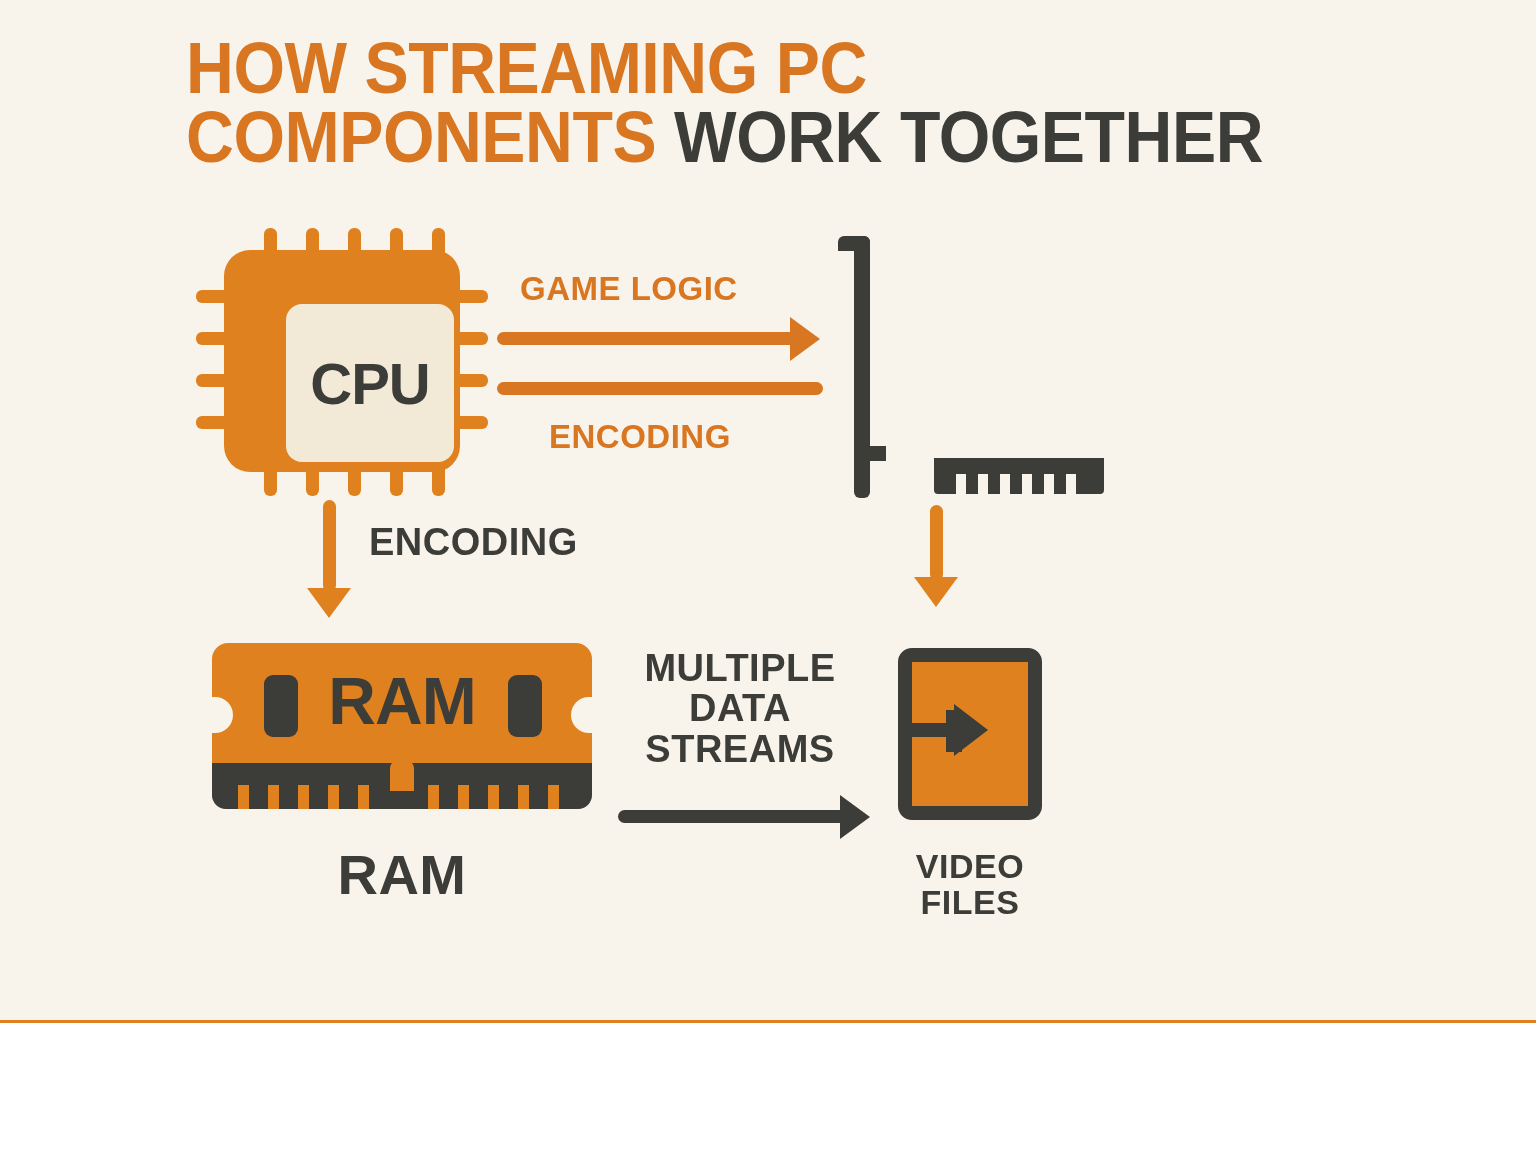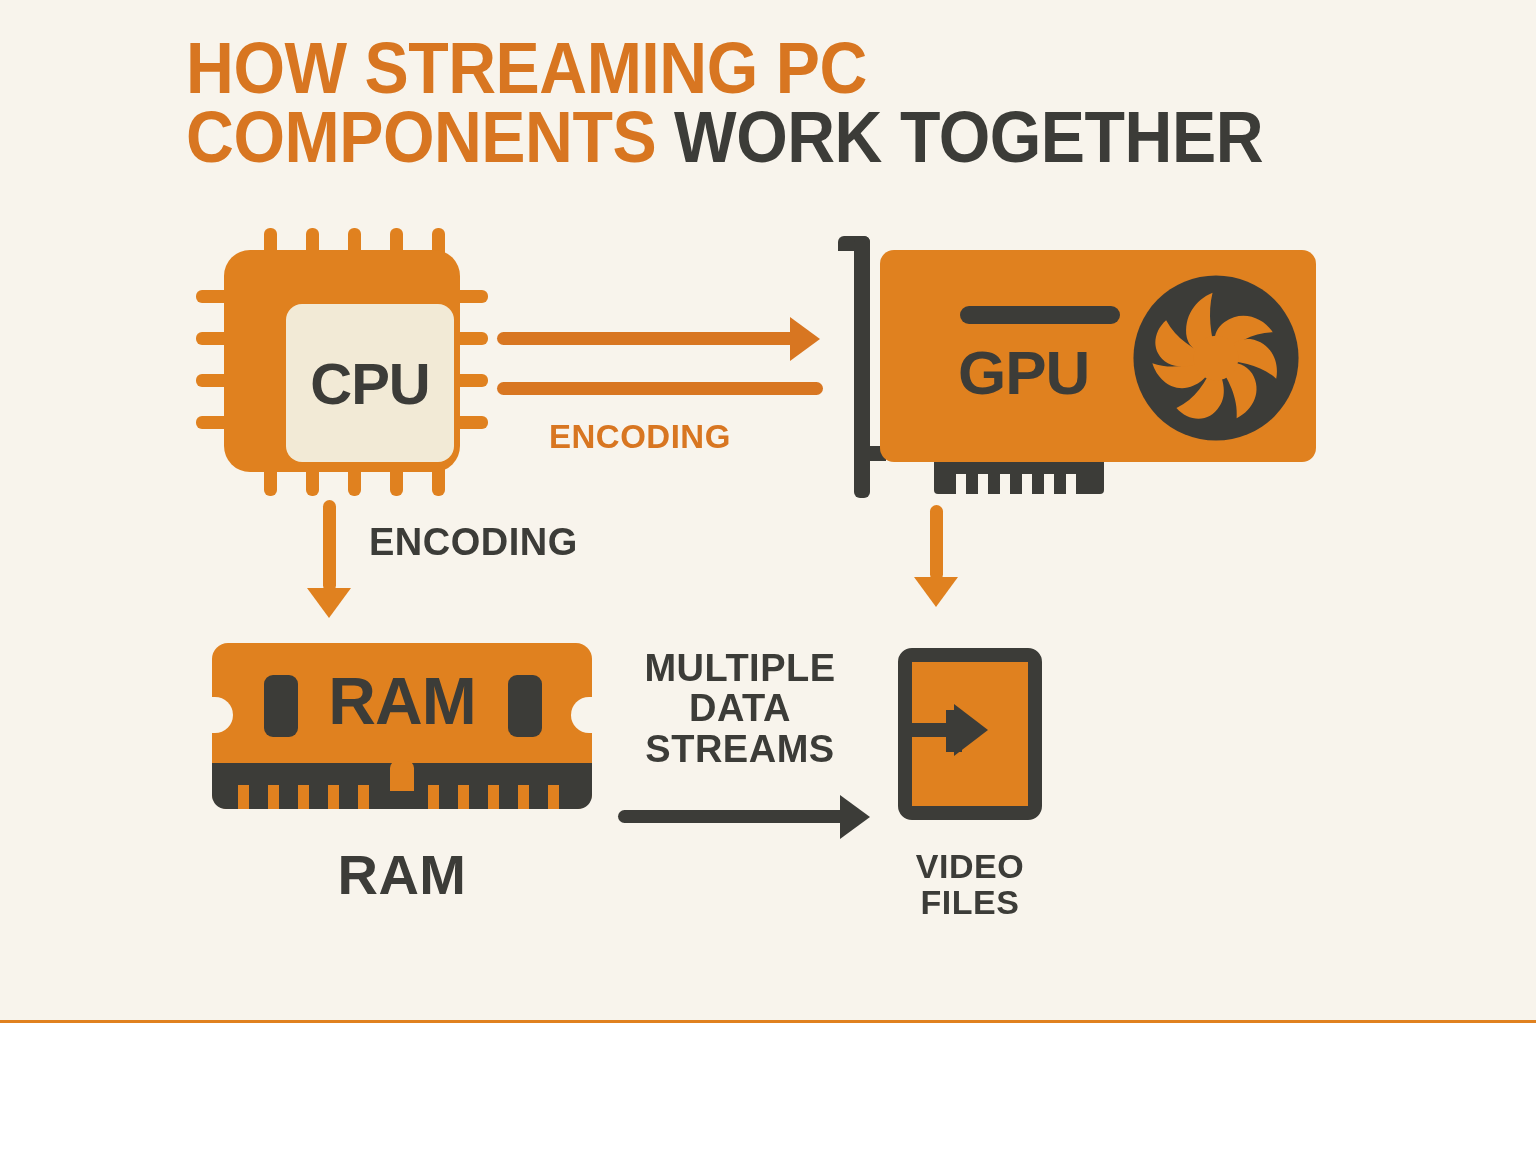--- a/index.html
+++ b/index.html
@@ -237,20 +237,21 @@
     <div class="pin hr" style="left:264px; top:146px;"></div>
     <div class="pin hr" style="left:264px; top:188px;"></div>
 
     <div class="cpu-body">
       <div class="cpu-inner">
         <span>CPU</span>
       </div>
     </div>
   </div>
 
+  <div class="lbl orange" style="left:520px; top:272px; font-size:33px;">GAME LOGIC</div>
 
   <div class="hline" style="left:497px; top:332px; width:300px; background:#d87621;"></div>
   <div class="ahead-r" style="left:790px; top:317px; border-left:30px solid #d87621;"></div>
 
   <div class="hline" style="left:497px; top:382px; width:326px; background:#d87621;"></div>
 
   <div class="lbl orange" style="left:549px; top:420px; font-size:33px;">ENCODING</div>
 
   <div id="gpu-icon">
     <div class="gpu-bracket-t"></div>
@@ -259,37 +260,20 @@
 
     <div class="gpu-conn">
       <div class="gpu-tooth" style="left:22px;"></div>
       <div class="gpu-tooth" style="left:44px;"></div>
       <div class="gpu-tooth" style="left:66px;"></div>
       <div class="gpu-tooth" style="left:88px;"></div>
       <div class="gpu-tooth" style="left:110px;"></div>
       <div class="gpu-tooth" style="left:132px;"></div>
     </div>
 
-    <div class="gpu-card">
-      <div class="gpu-bar"></div>
-      <div class="gpu-text">GPU</div>
-      <svg style="position:absolute; left:250px; top:22px;" width="172" height="172" viewBox="0 0 100 100">
-        <circle cx="50" cy="50" r="48" fill="#3c3c38"></circle>
-        <g fill="#e0811f">
-          <path d="M50 48 C47 36 45 24 48 12 C38 16 31 26 33 38 C35 46 42 48 50 48 Z"></path>
-          <path d="M51 49 C61 42 71 35 83 35 C77 26 65 22 55 29 C48 34 48 42 51 49 Z"></path>
-          <path d="M52 51 C64 52 76 54 85 62 C87 52 82 41 70 39 C62 38 56 44 52 51 Z"></path>
-          <path d="M51 53 C57 62 63 73 62 85 C72 80 77 69 71 59 C66 52 58 52 51 53 Z"></path>
-          <path d="M49 53 C44 64 38 74 27 79 C34 87 46 88 52 78 C57 71 54 60 49 53 Z"></path>
-          <path d="M47 51 C36 54 24 57 13 53 C16 63 26 71 37 66 C44 63 47 58 47 51 Z"></path>
-          <path d="M47 49 C37 45 27 39 21 28 C13 35 12 47 22 53 C30 57 42 54 47 49 Z"></path>
-        </g>
-        <circle cx="50" cy="50" r="13" fill="#e0811f"></circle>
-      </svg>
-    </div>
   </div>
 
   <div class="vline" style="left:323px; top:500px; height:92px; background:#e0811f;"></div>
   <div class="ahead-d" style="left:307px; top:588px; border-top:30px solid #e0811f;"></div>
   <div class="lbl" style="left:369px; top:522px; font-size:38px;">ENCODING</div>
 
   <div class="vline" style="left:930px; top:505px; height:76px; background:#e0811f;"></div>
   <div class="ahead-d" style="left:914px; top:577px; border-top:30px solid #e0811f;"></div>
 
   <div id="ram-icon">

